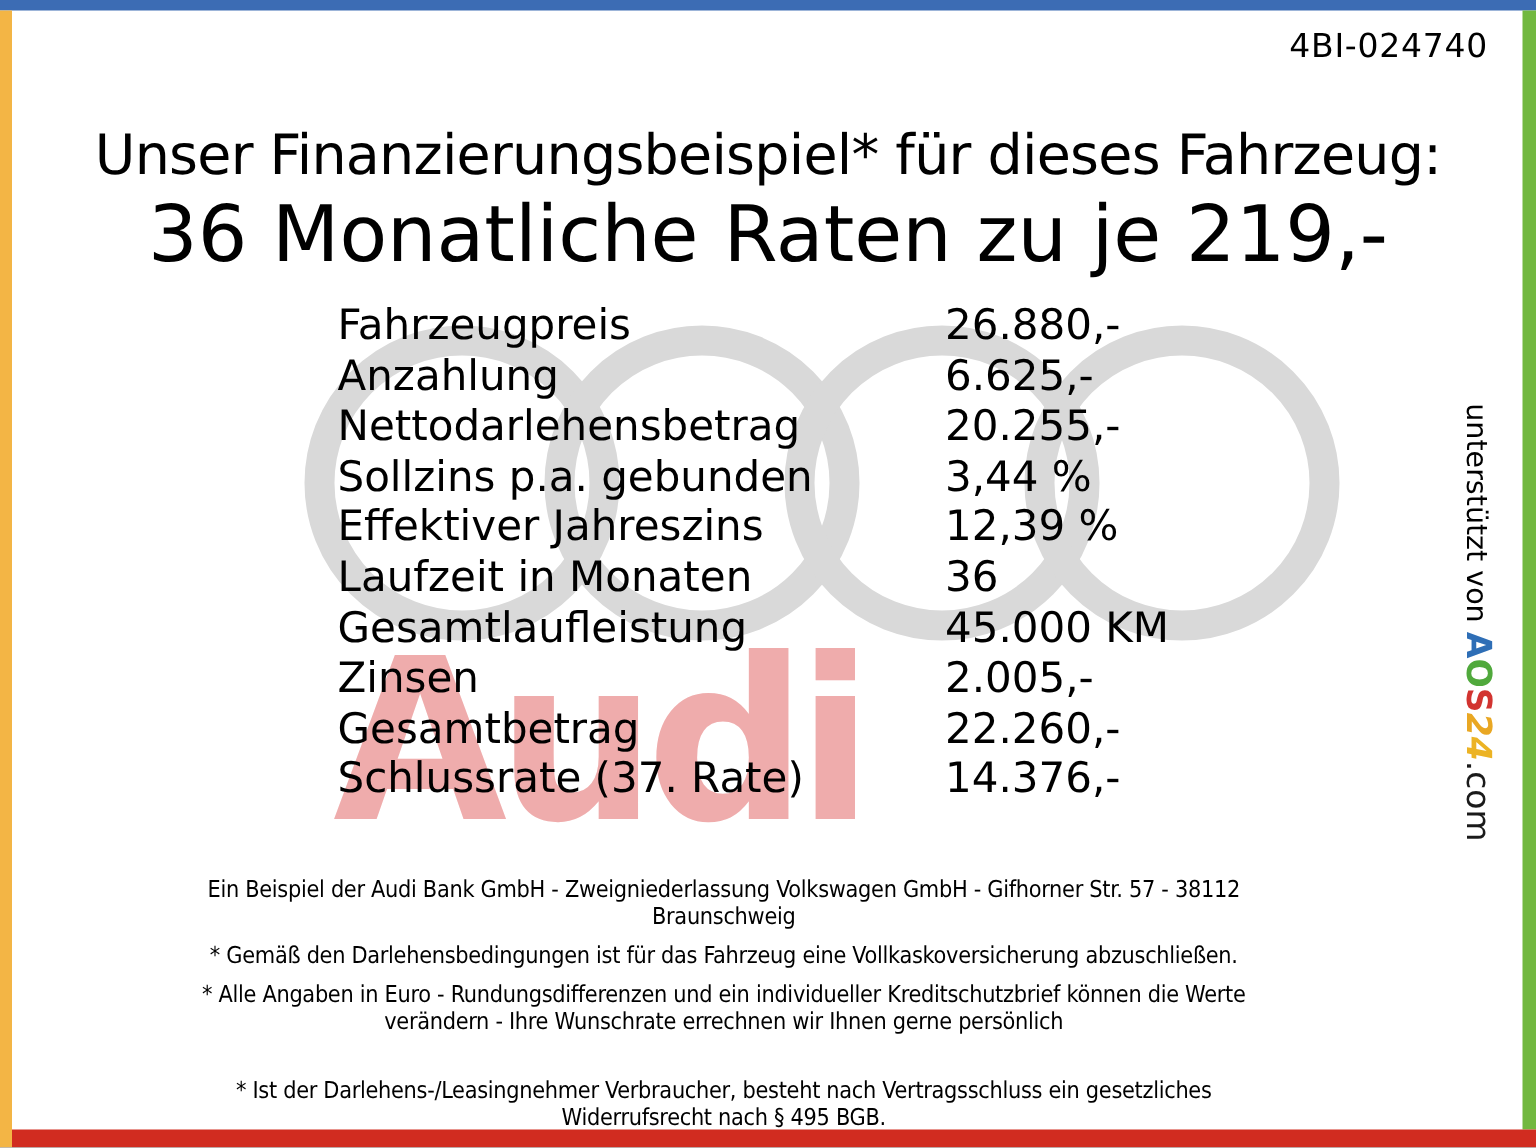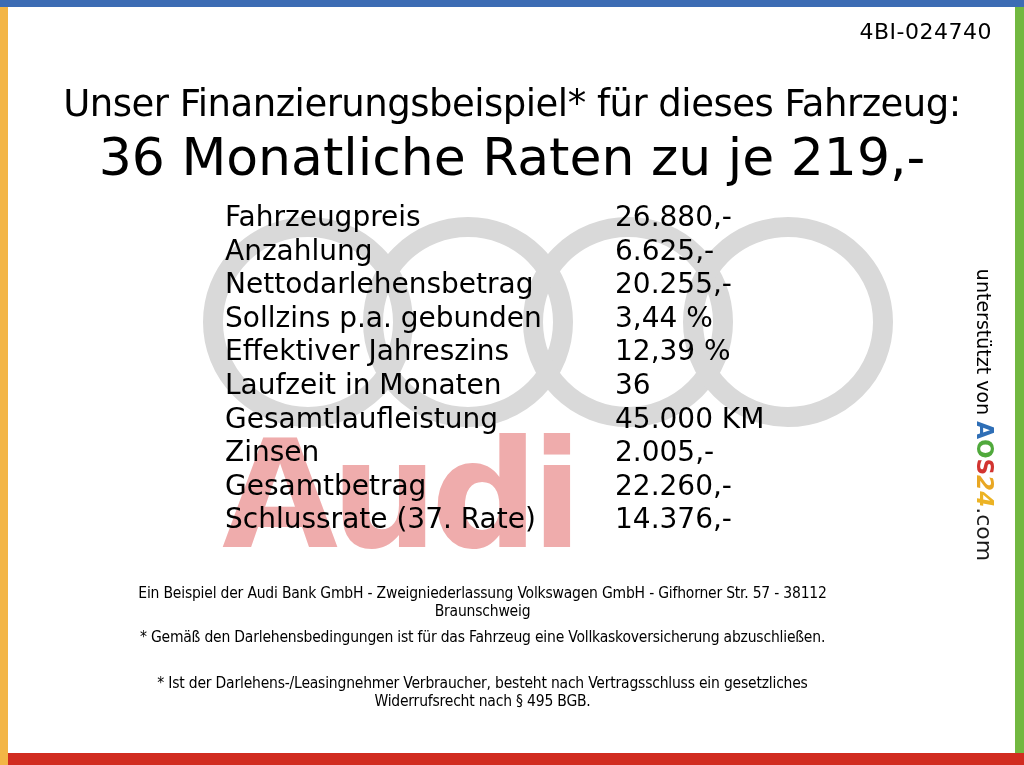--- a/index.html
+++ b/index.html
@@ -42,21 +42,21 @@
     position:absolute; top:127px; left:0; width:100%; text-align:center; z-index:3;
     font-size:52px; letter-spacing:0px; white-space:nowrap;
   }
 
   .finance-table {
     position:absolute; left:225px; top:200px; z-index:3;
     font-size:28px; line-height:33.6px;
   }
   .finance-row { display:flex; }
   .finance-row .lbl { width:390px; }
-  .finance-row .val { white-space:nowrap; }
+  .finance-row .val { white-space:nowrap;margin-left:15px; }
 
   .footer {
     position:absolute; top:584px; left:30px; width:905px; z-index:3;
     text-align:center; font-size:15.5px; line-height:18px;
     font-stretch:condensed; letter-spacing:-0.2px;
   }
   .footer p { margin:0 0 8px 0; }
   .footer p:nth-child(3) { margin-bottom:5px; }
   .footer p:last-child { margin-top:28px; }
 
@@ -138,20 +138,24 @@
 
   <div class="footer">
     <p>
       <span>Ein Beispiel der Audi Bank GmbH - Zweigniederlassung Volkswagen GmbH - Gifhorner Str. 57 - 38112</span><br>
       <span>Braunschweig</span>
     </p>
     <p>
       <span>* Gemäß den Darlehensbedingungen ist für das Fahrzeug eine Vollkaskoversicherung abzuschließen.</span>
     </p>
     <p>
+      <span>* Alle Angaben in Euro - Rundungsdifferenzen und ein individueller Kreditschutzbrief können die Werte</span><br>
+      <span>verändern - Ihre Wunschrate errechnen wir Ihnen gerne persönlich</span>
+    </p>
+    <p>
       <span>* Ist der Darlehens-/Leasingnehmer Verbraucher, besteht nach Vertragsschluss ein gesetzliches</span><br>
       <span>Widerrufsrecht nach § 495 BGB.</span>
     </p>
   </div>
 
   <div class="vertical-brand">
     <span>unterstützt von </span><span class="aos-letter" style="color: rgb(46, 110, 182);">A</span><span class="aos-letter" style="color: rgb(80, 169, 60);">O</span><span class="aos-letter" style="color: rgb(210, 52, 48);">S</span><span class="aos-letter slant" style="color: rgb(233, 167, 35);">2</span><span class="aos-letter slant" style="color: rgb(236, 179, 36);">4</span><span class="dotcom">.com</span>
   </div>
 
 </div>

